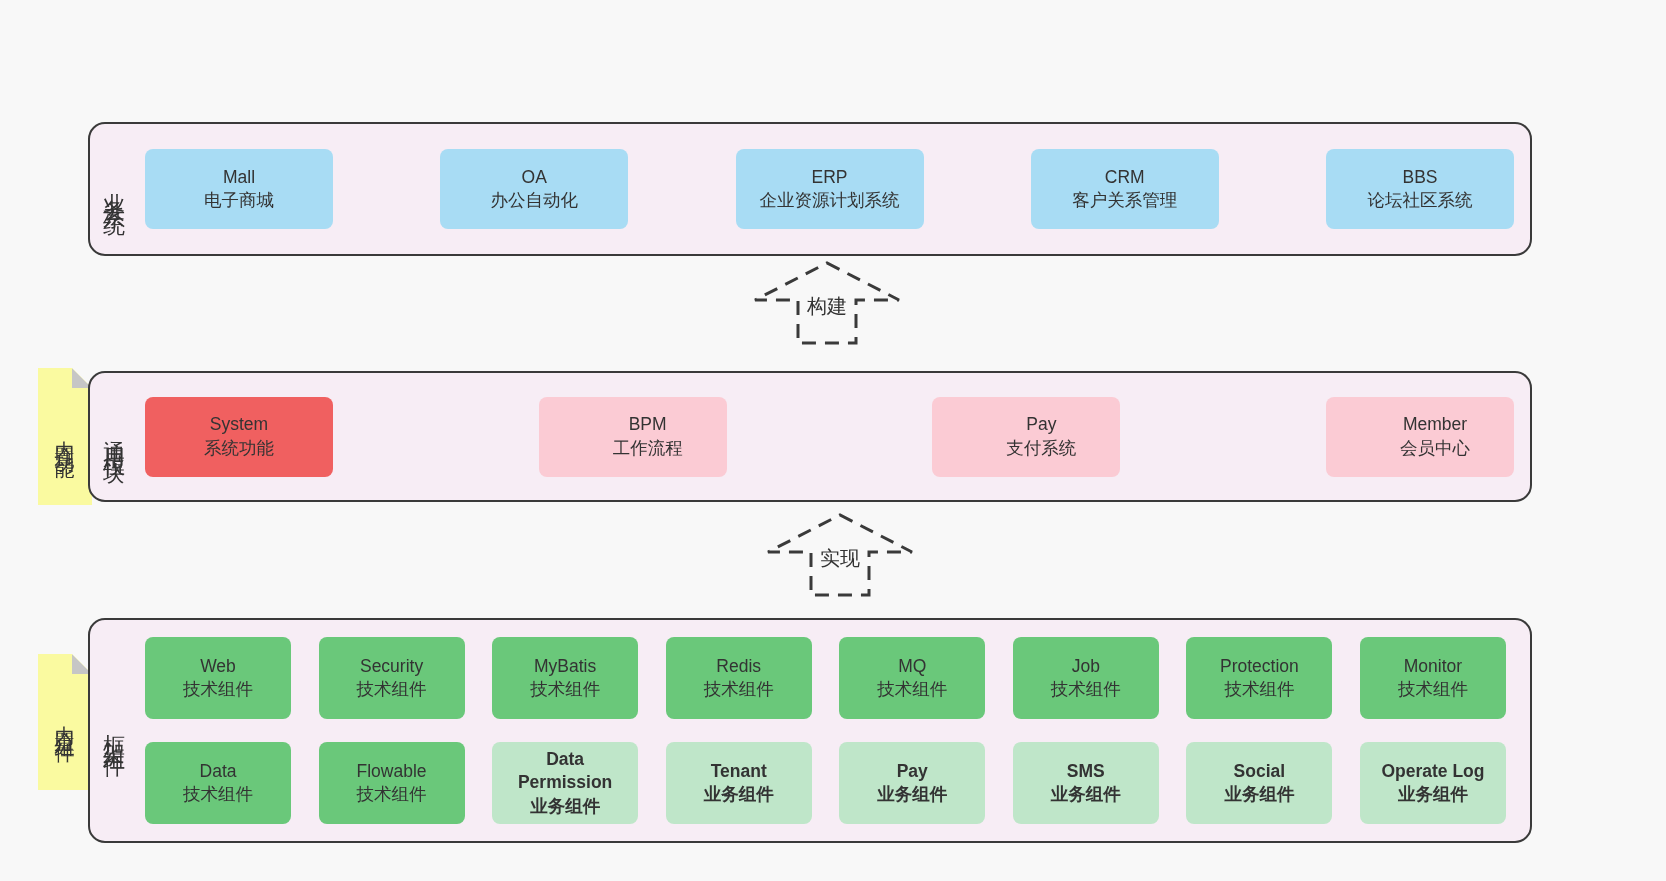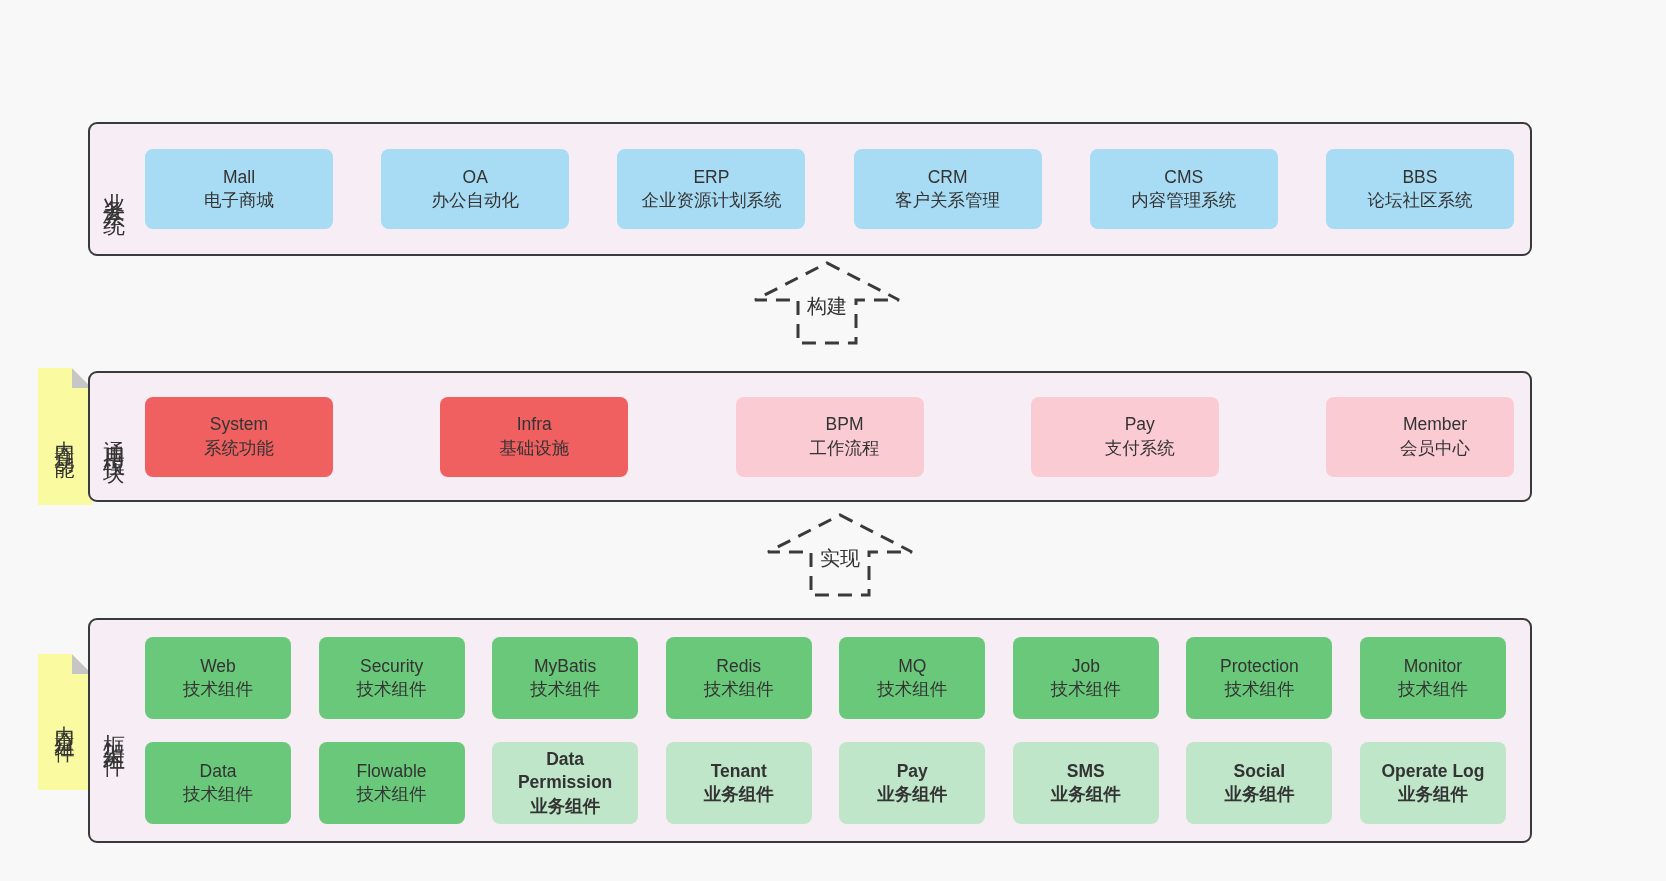--- a/index.html
+++ b/index.html
@@ -7,21 +7,21 @@
   html,body { margin:0; padding:0; }
   body {
     width:1666px; height:881px; position:relative; overflow:hidden;
     background:var(--bg); color:var(--text);
     font-family:"Liberation Sans","DejaVu Sans",sans-serif;
   }
 
   
   .layer {
     position:absolute; left:88px; width:1444px; box-sizing:border-box;
-    background:var(--fill); border:2px solid var(--line); border-radius:9px;
+    background:var(--fill); border:2px solid var(--line); border-radius:17px;
     z-index:2;
   }
   #layer-0 { top:122px; height:134px; }
   #layer-1 { top:371px; height:131px; }
   #layer-2 { top:618px; height:225px; }
 
   .layer-label {
     position:absolute; left:13px; top:50%; transform:translateY(-50%);
     writing-mode:vertical-rl; text-orientation:upright;
     font-size:22px; letter-spacing:7px; line-height:1; color:var(--text);
@@ -109,42 +109,34 @@
           </div>
           <div class="box wide v-blue">
             <div>ERP</div>
             <div>企业资源计划系统</div>
           </div>
           <div class="box wide v-blue">
             <div>CRM</div>
             <div>客户关系管理</div>
           </div>
           <div class="box wide v-blue">
-            <div>CMS</div>
-            <div>内容管理系统</div>
-          </div>
-          <div class="box wide v-blue">
             <div>BBS</div>
             <div>论坛社区系统</div>
           </div>
         </div>
       </div>
   </div>
 
   <div class="layer" id="layer-1">
     <span class="layer-label">通用模块</span>
     <div class="rows">
         <div class="row">
           <div class="box wide v-red">
             <div>System</div>
             <div>系统功能</div>
-          </div>
-          <div class="box wide v-red">
-            <div>Infra</div>
-            <div>基础设施</div>
           </div>
           <div class="box wide v-pink">
             <div>BPM</div>
             <div>工作流程</div>
           </div>
           <div class="box wide v-pink">
             <div>Pay</div>
             <div>支付系统</div>
           </div>
           <div class="box wide v-pink">

